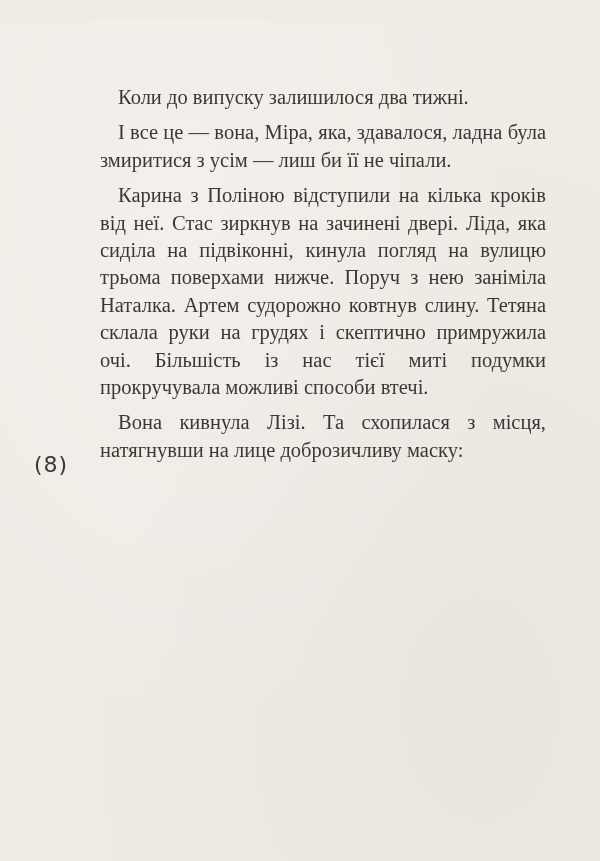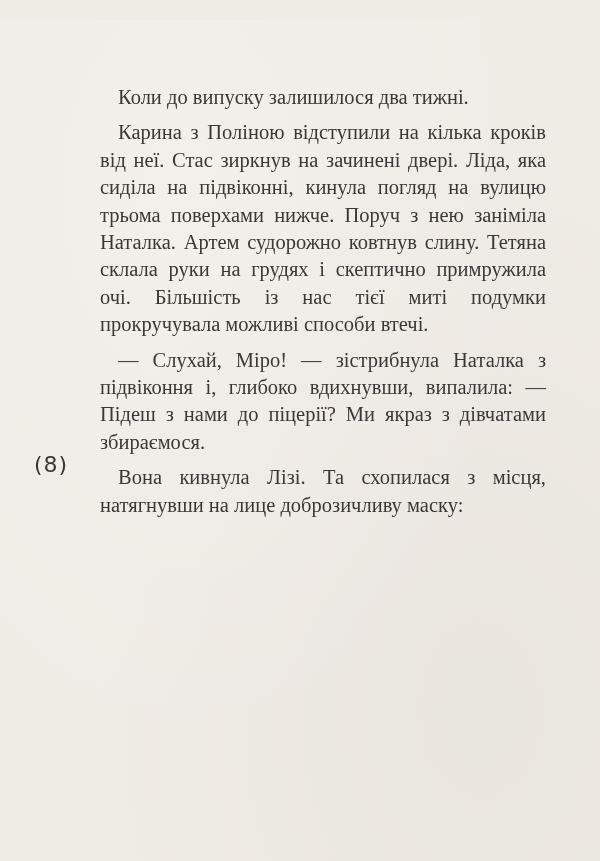--- a/index.html
+++ b/index.html
@@ -52,19 +52,19 @@
       color: #3a3836;
       letter-spacing: 1px;
     }
   </style>
 </head>
 <body>
 
 <div class="page">
   <div class="text-block">
     <p>Коли до випуску залишилося два тижні.</p>
+    <p class="spaced">І все це — вона, Міра, яка, здавалося, ладна була змиритися з усім — лиш би її не чіпали.</p>
     <p class="spaced">Карина з Поліною відступили на кілька кроків від неї. Стас зиркнув на зачинені двері. Ліда, яка сиділа на підвіконні, кинула погляд на вулицю трьома по­верхами нижче. Поруч з нею заніміла Наталка. Артем судорожно ковтнув слину. Тетяна склала руки на грудях і скептично примружила очі. Більшість із нас тієї миті подумки прокручувала можливі спосо­би втечі.</p>
-    <p class="spaced">— Слухай, Міро! — зістрибнула Наталка з підвікон­ня і, глибоко вдихнувши, випалила: — Підеш з нами до піцерії? Ми якраз з дівчатами збираємося.</p>
     <p class="spaced">Вона кивнула Лізі. Та схопилася з місця, натягнувши на лице доброзичливу маску:</p>
 
   </div>
   <div class="page-number">(8)</div>
 </div>
 
 </body></html>

